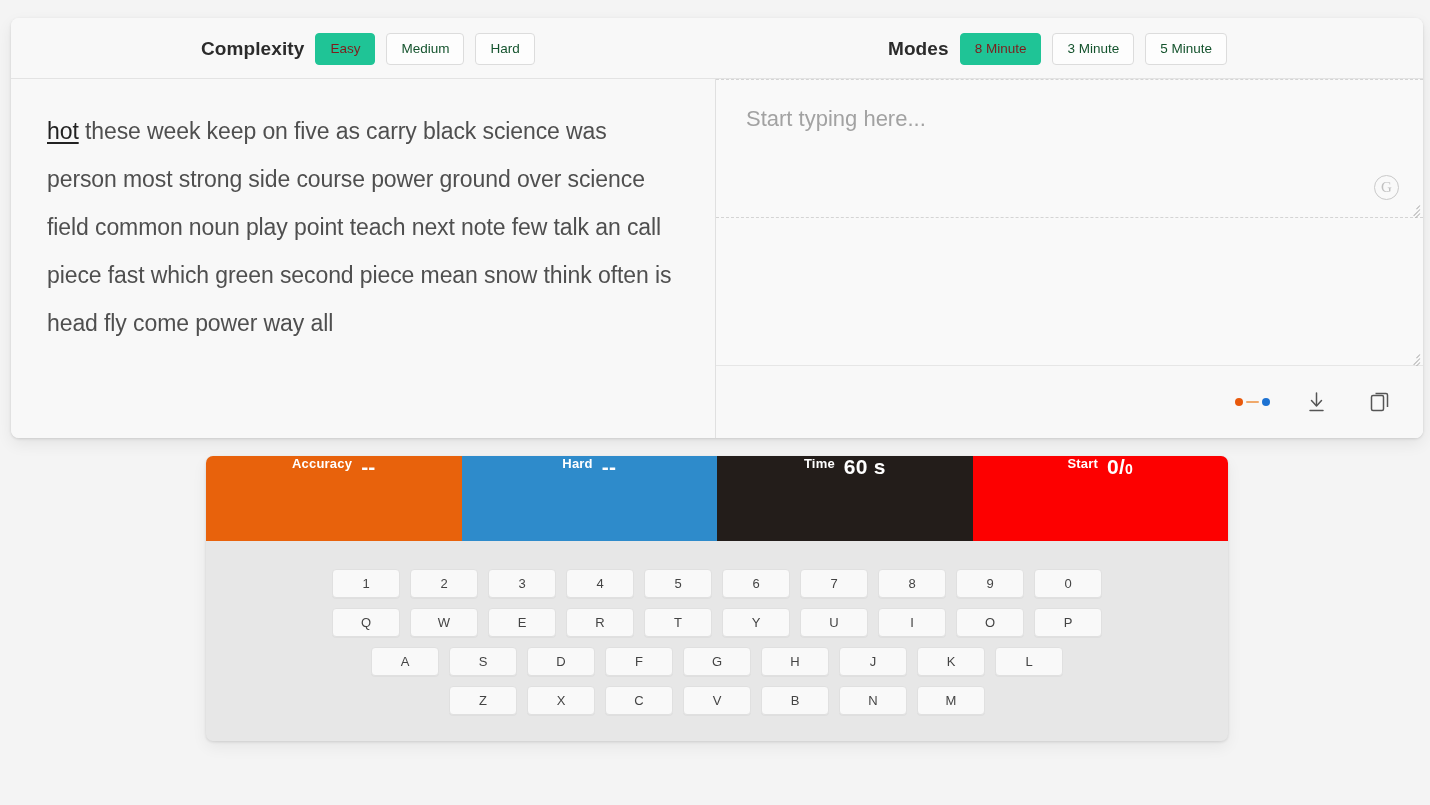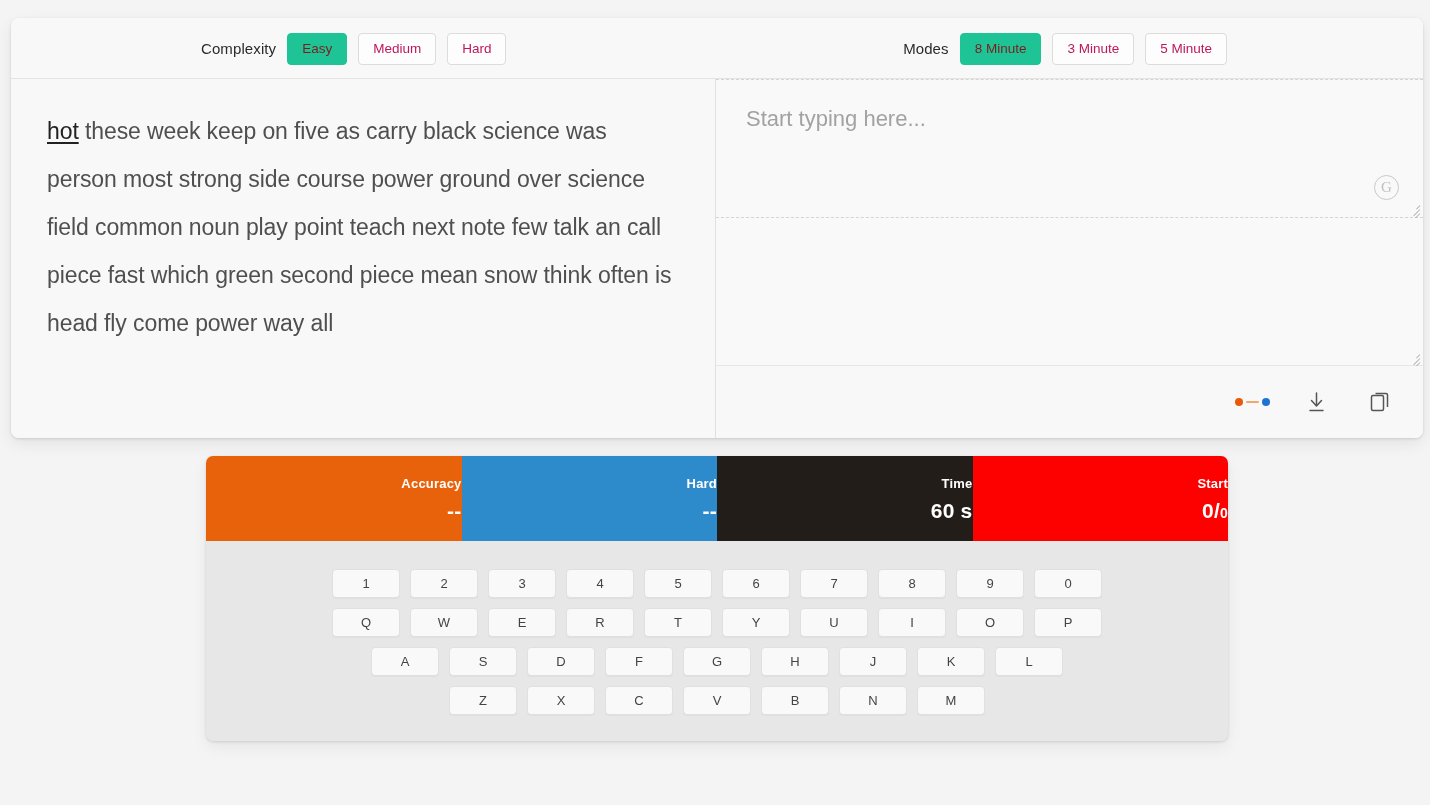--- a/index.html
+++ b/index.html
@@ -41,29 +41,29 @@
     top: 0;
     height: 61px;
     display: flex;
     align-items: center;
     gap: 11px;
   }
   .tb-group.left  { left: 190px; }
   .tb-group.right { right: 196px; }
 
   .tb-label {
-    font-size: 15px;
-    font-weight: normal;
+    font-size: 19px;
+    font-weight: bold;
     color: #2b2b2b;
     letter-spacing: 0.1px;
   }
   .tb-btn {
     font-family: "Liberation Sans", sans-serif;
     font-size: 13.5px;
-    color: #be185d;
+    color: #14532d;
     background: #fdfdfd;
     border: 1px solid #dcdcdc;
     border-radius: 4px;
     padding: 0 14px;
     height: 32px;
     line-height: 30px;
     cursor: pointer;
     white-space: nowrap;
   }
   .tb-btn.active {
@@ -202,22 +202,22 @@
     box-shadow: 0 1px 3px rgba(0,0,0,0.12), 0 6px 16px rgba(0,0,0,0.06);
     overflow: hidden;
   }
   .stats-row {
     display: flex;
     height: 85px;
   }
   .stat {
     flex: 1;
     display: flex;
-    flex-direction: column;
-    align-items: flex-end;
+    flex-direction: row;
+    align-items: flex-start;
     justify-content: center;
     gap: 9px;
     color: #fff;
   }
   .stat-label {
     font-size: 13px;
     font-weight: bold;
     letter-spacing: 0.2px;
   }
   .stat-value {

